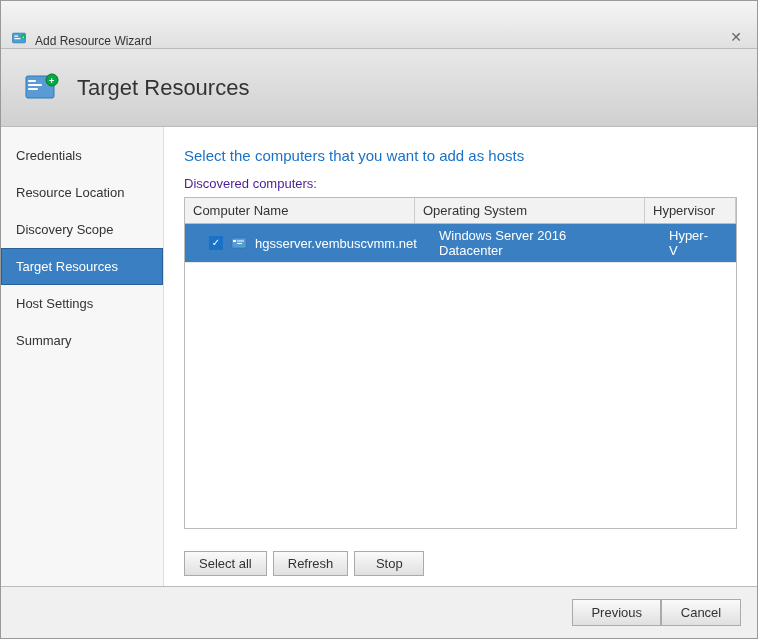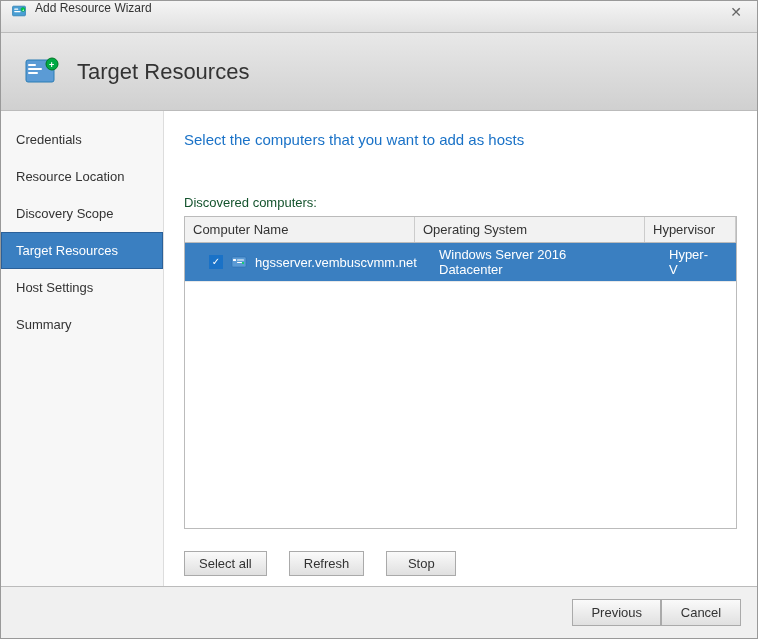--- a/index.html
+++ b/index.html
@@ -17,23 +17,23 @@
       width: 758px;
       height: 639px;
       background: #fff;
       border: 1px solid #999;
       display: flex;
       flex-direction: column;
       box-shadow: 2px 2px 8px rgba(0,0,0,0.3);
     }
     .title-bar {
       background: linear-gradient(to bottom, #f5f5f5, #e0e0e0);
-      height: 32px;
-      display: flex;
-      align-items: flex-start;
+      height: 48px;
+      display: flex;
+      align-items: flex-end;
       padding: 0 8px;
       border-bottom: 1px solid #bbb;
       flex-shrink: 0;
     }
     .title-bar-icon {
       width: 20px;
       height: 20px;
       margin-right: 6px;
       display: flex;
       align-items: center;
@@ -106,28 +106,27 @@
     .main-panel {
       flex: 1;
       display: flex;
       flex-direction: column;
       padding: 20px 20px 10px 20px;
       background: #fff;
     }
     .main-heading {
       font-size: 15px;
       color: #1a72c7;
-      margin-bottom: 28px;
+      margin-bottom: 12px;
       font-weight: 400;
     }
     .discovered-label {
       font-size: 13px;
-      color: #14532d;
+      color: #4c1d95;
       margin-bottom: 6px;
-      margin-top: 19px;
     }
     .table-container {
       flex: 1;
       border: 1px solid #bbb;
       overflow: hidden;
       display: flex;
       flex-direction: column;
     }
     .table-header {
       display: flex;
@@ -186,21 +185,21 @@
       font-size: 10px;
       line-height: 1;
     }
     .server-icon {
       width: 16px;
       height: 16px;
       margin: 0 4px;
     }
     .bottom-buttons {
       display: flex;
-      gap: 22px;
+      gap: 6px;
       margin-top: 22px;
       flex-shrink: 0;
     }
     .btn {
       padding: 4px 14px;
       font-size: 13px;
       cursor: pointer;
       background: linear-gradient(to bottom, #fafafa, #e0e0e0);
       border: 1px solid #aaa;
       color: #333;

